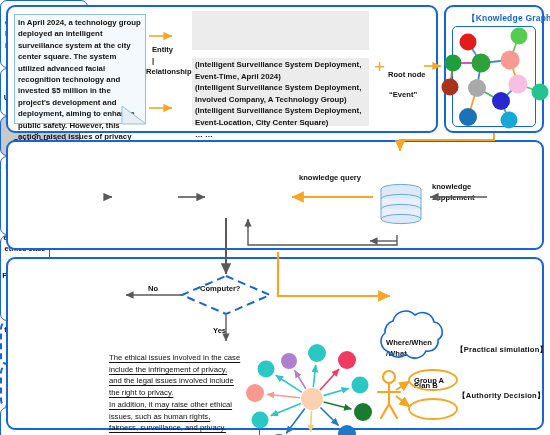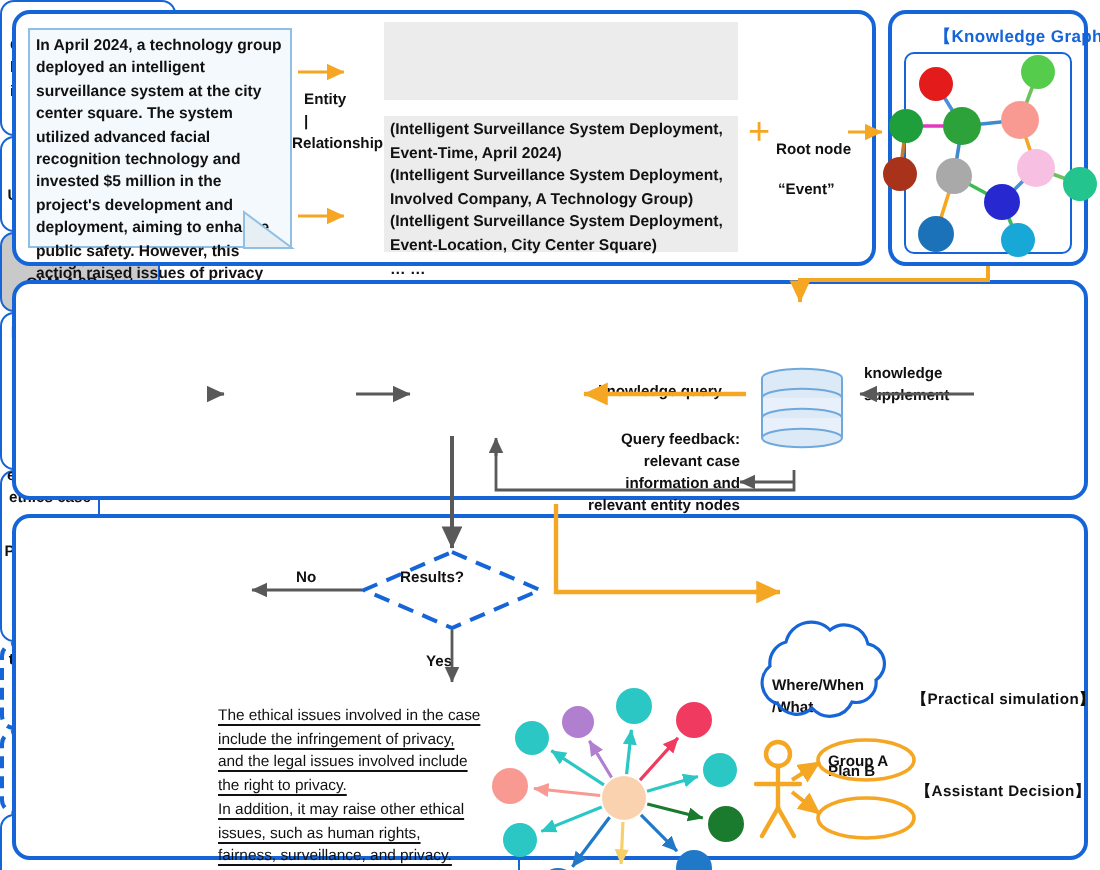--- a/index.html
+++ b/index.html
@@ -77,23 +77,22 @@
     <span class="boxtxt" style="padding:0;">Language</span>
     <span class="boxtxt" style="padding:0;">UNderstanding</span>
     <span class="boxtxt" style="padding:0;">(NLU)</span>
   </div>
 
   <div class="greybox" style="left:208px;top:177px;width:80px;height:40px;flex-direction:column;">
     <span class="boxtxt" style="padding:0;">LangChain</span>
     <span class="boxtxt" style="padding:0;">GLM-4-9B-chat</span>
   </div>
 
-  <div class="lbl" style="left:299px;top:190px;width:68px;">knowledge query</div>
-
-  <div class="lbl lbl-r" style="left:288px;top:214px;width:82px;">Query feedback: relevant case information and relevant entity nodes</div>
+  <div class="lbl" style="left:299px;top:172px;width:68px;">knowledge query</div>
+
 
   <div class="bluebox" style="left:375px;top:155px;width:52px;height:79px;flex-direction:column;justify-content:flex-start;padding-top:4px;">
     <span class="kbtxt">knowledge</span>
     <span class="kbtxt">base</span>
   </div>
 
   <div class="lbl" style="left:432px;top:181px;width:58px;">knowledge</div>
   <div class="lbl" style="left:432px;top:192px;width:58px;">supplement</div>
 
   <div class="bluebox" style="left:489px;top:152px;width:50px;height:86px;flex-direction:column;justify-content:center;">
@@ -108,36 +107,36 @@
   </div>
 
   <div class="panel" style="left:6px;top:257px;width:538px;height:173px;"></div>
 
   <div class="dashbox" style="left:27px;top:266px;width:95px;height:44px;">
     <span class="boxtxt" style="text-align:left;padding-left:4px;">Answer:No results have been found in the database.</span>
   </div>
 
   <div class="lbl" style="left:148px;top:283px;width:24px;background:#fff;">No</div>
   <div class="lbl" style="left:213px;top:325px;width:24px;background:#fff;">Yes</div>
-  <div class="lbl" style="left:200px;top:283px;width:52px;">Results?</div>
+  <div class="lbl" style="left:200px;top:283px;width:52px;">Computer?</div>
 
   <div class="dashbox" style="left:27px;top:363px;width:63px;height:42px;">
     <span class="boxtxt" style="padding:0;">Answer</span>
   </div>
 
   <div class="bluebox" style="left:96px;top:344px;width:260px;height:83px;"></div>
   <div class="ansbody" style="left:109px;top:352px;width:132px;">The ethical issues involved in the case include the infringement of privacy, and the legal issues involved include the right to privacy.</div>
   <div class="ansbody" style="left:109px;top:399px;width:132px;">In addition, it may raise other ethical issues, such as human rights, fairness, surveillance, and privacy.</div>
 
 
   <div class="lbl" style="left:386px;top:337px;width:64px;">Where/When</div>
   <div class="lbl" style="left:386px;top:348px;width:64px;">/What</div>
 
   <div class="kgtitle" style="position:absolute;left:456px;top:345px;width:84px;text-align:left;color:#111;font-size:7.6px;">【Practical simulation】</div>
-  <div class="kgtitle" style="position:absolute;left:458px;top:391px;width:84px;text-align:left;color:#111;font-size:7.6px;">【Assistant Decision】</div>
+  <div class="kgtitle" style="position:absolute;left:458px;top:391px;width:84px;text-align:left;color:#111;font-size:7.6px;">【Authority Decision】</div>
 
   <div class="lbl" style="left:414px;top:375px;width:38px;">Group A</div>
   <div class="lbl" style="left:414px;top:380px;width:38px;">Plan B</div>
 
   <svg class="ov" viewBox="0 0 550 435">
     <defs>
       <marker id="ag" markerWidth="7" markerHeight="7" refX="5.4" refY="2.6" orient="auto">
         <path d="M0,0 L5.6,2.6 L0,5.2 z" fill="#595959"></path>
       </marker>
       <marker id="ao" markerWidth="7" markerHeight="7" refX="5.4" refY="2.6" orient="auto">

